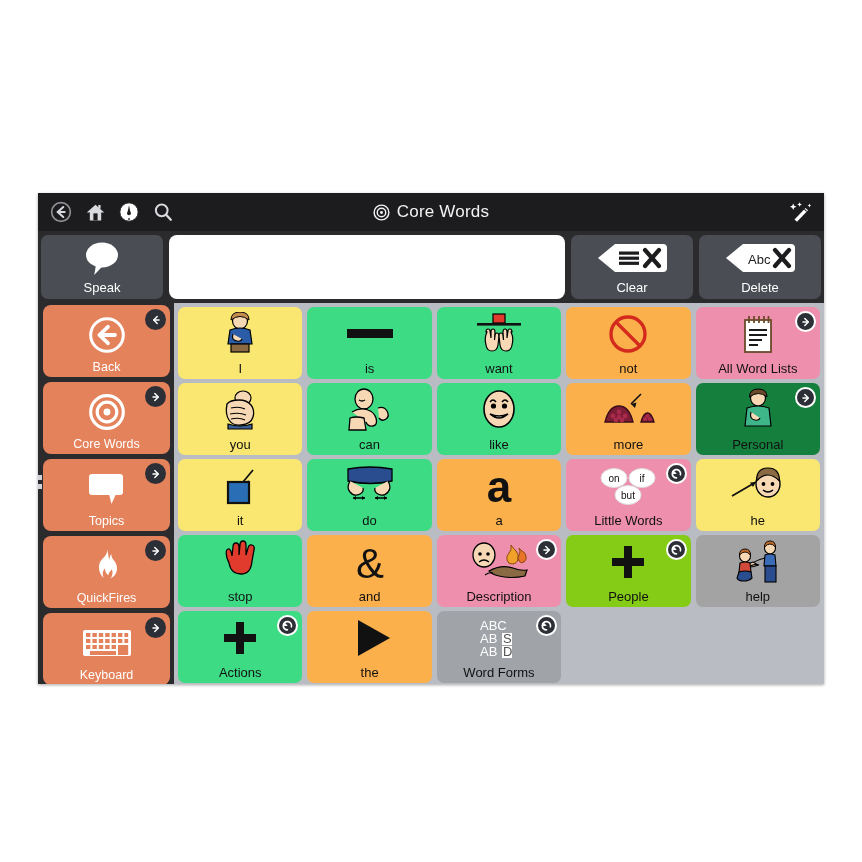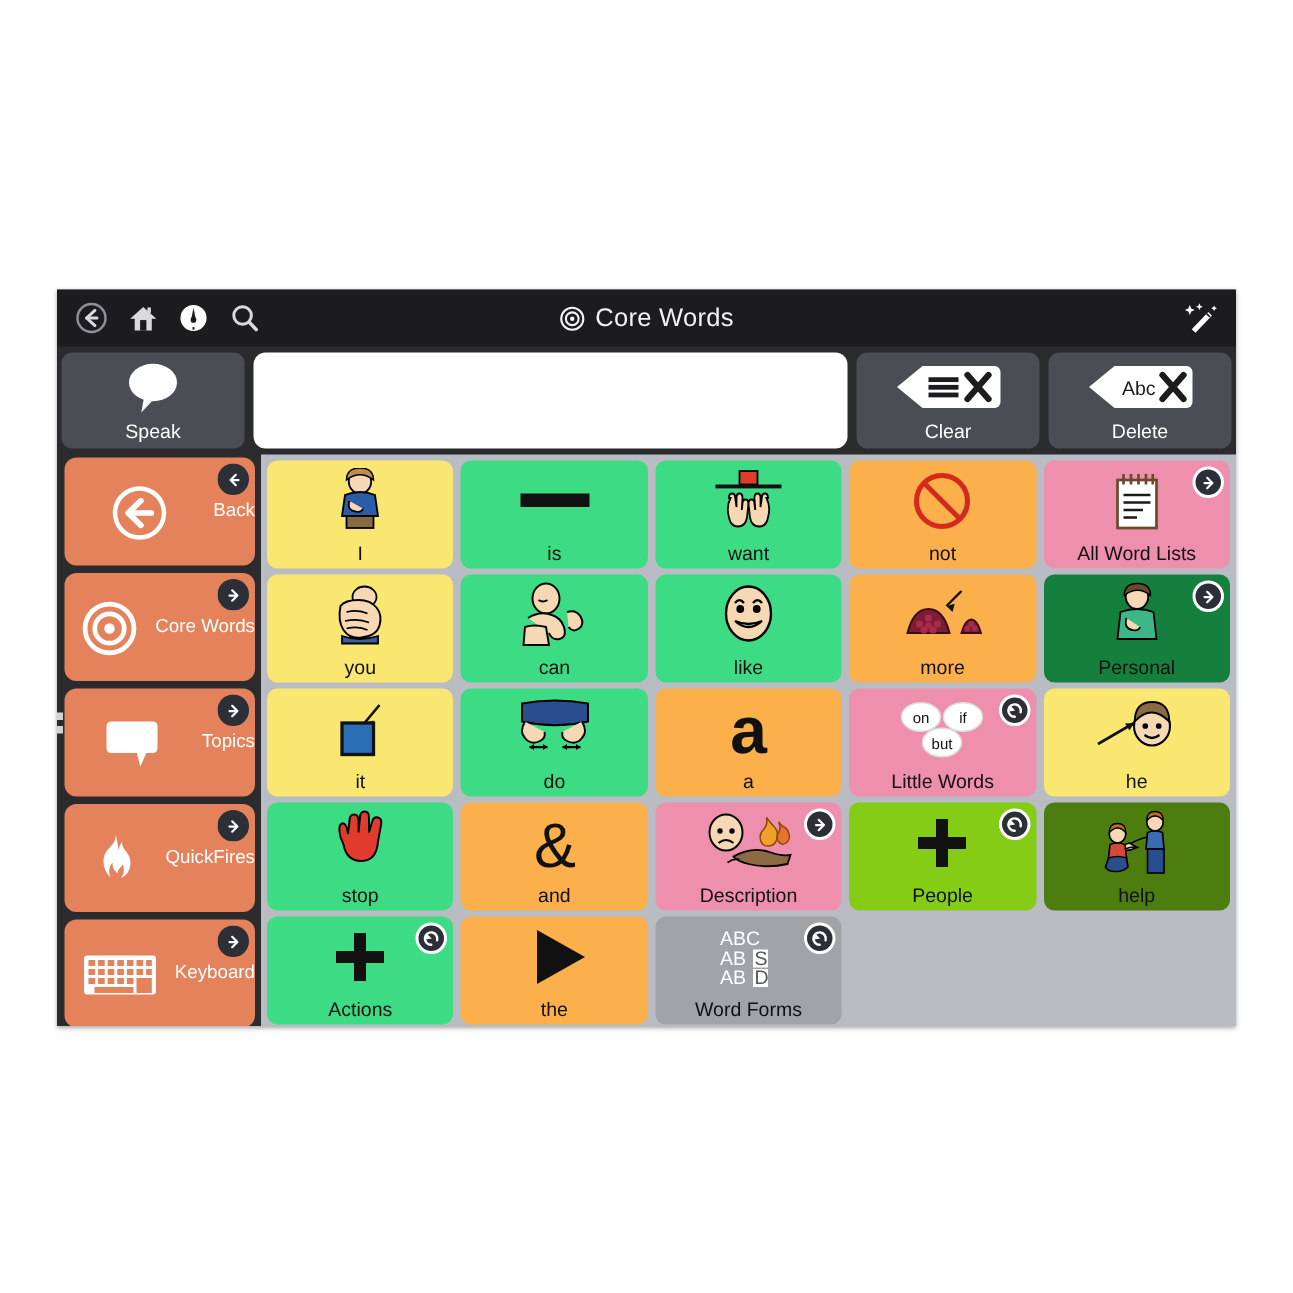--- a/index.html
+++ b/index.html
@@ -129,21 +129,21 @@
     display: flex;
     flex-direction: column;
     gap: 5px;
     position: relative;
   }
   .side-cell {
     height: 72px;
     border-radius: 8px;
     position: relative;
     display: flex;
-    flex-direction: row;
+    flex-direction: column;
     align-items: center;
     justify-content: flex-end;
     box-sizing: border-box;
     padding-bottom: 3px;
     overflow: hidden;
     flex: 0 0 72px;
   }
   .side-cell .glyph {
     flex: 1 1 auto;
     display: flex;
@@ -725,21 +725,21 @@
         </span>
         <span class="badge">
           <svg width="13" height="13" viewBox="0 0 16 16">
             <path d="M12.8 9.6 A5.1 5.1 0 1 0 8 13.4" fill="none" stroke="#ffffff" stroke-width="2" stroke-linecap="round"></path>
             <path d="M4.2 4 L3.4 9 L8.4 8.2 Z" fill="#ffffff"></path>
           </svg>
         </span>
         <span class="cap">People</span>
       </div>
 
-      <div class="cell" style="background:#4d7c0f">
+      <div class="cell" style="background:#a3a3a3">
         <span class="glyph">
           <svg width="60" height="44" viewBox="0 0 60 44">
             <ellipse cx="42" cy="8" rx="5.5" ry="6" fill="#f6d9b4" stroke="#000" stroke-width="1.1"></ellipse>
             <path d="M36.5 7 q5.5-6 11 0 q0-6-5.5-6 q-5.5 0-5.5 6 Z" fill="#c06a2a" stroke="#000" stroke-width=".9"></path>
             <path d="M37 15 q5-2 10 0 l1 11 h-12 Z" fill="#3a6bb5" stroke="#000" stroke-width="1.1"></path>
             <rect x="37" y="26" width="11" height="16" fill="#2a4d8f" stroke="#000" stroke-width="1.1"></rect>
             <path d="M37 18 q-8 2-12 5" fill="none" stroke="#000" stroke-width="1.1"></path>
             <path d="M25 22 q-4 1-5 3 q-1 2 2 2 q4 0 8-2 Z" fill="#f6d9b4" stroke="#000" stroke-width="1.1"></path>
             <ellipse cx="17" cy="16" rx="5.5" ry="6" fill="#f6d9b4" stroke="#000" stroke-width="1.1"></ellipse>
             <path d="M11.5 15 q5.5-6 11 0 q0-6-5.5-6 q-5.5 0-5.5 6 Z" fill="#c06a2a" stroke="#000" stroke-width=".9"></path>

